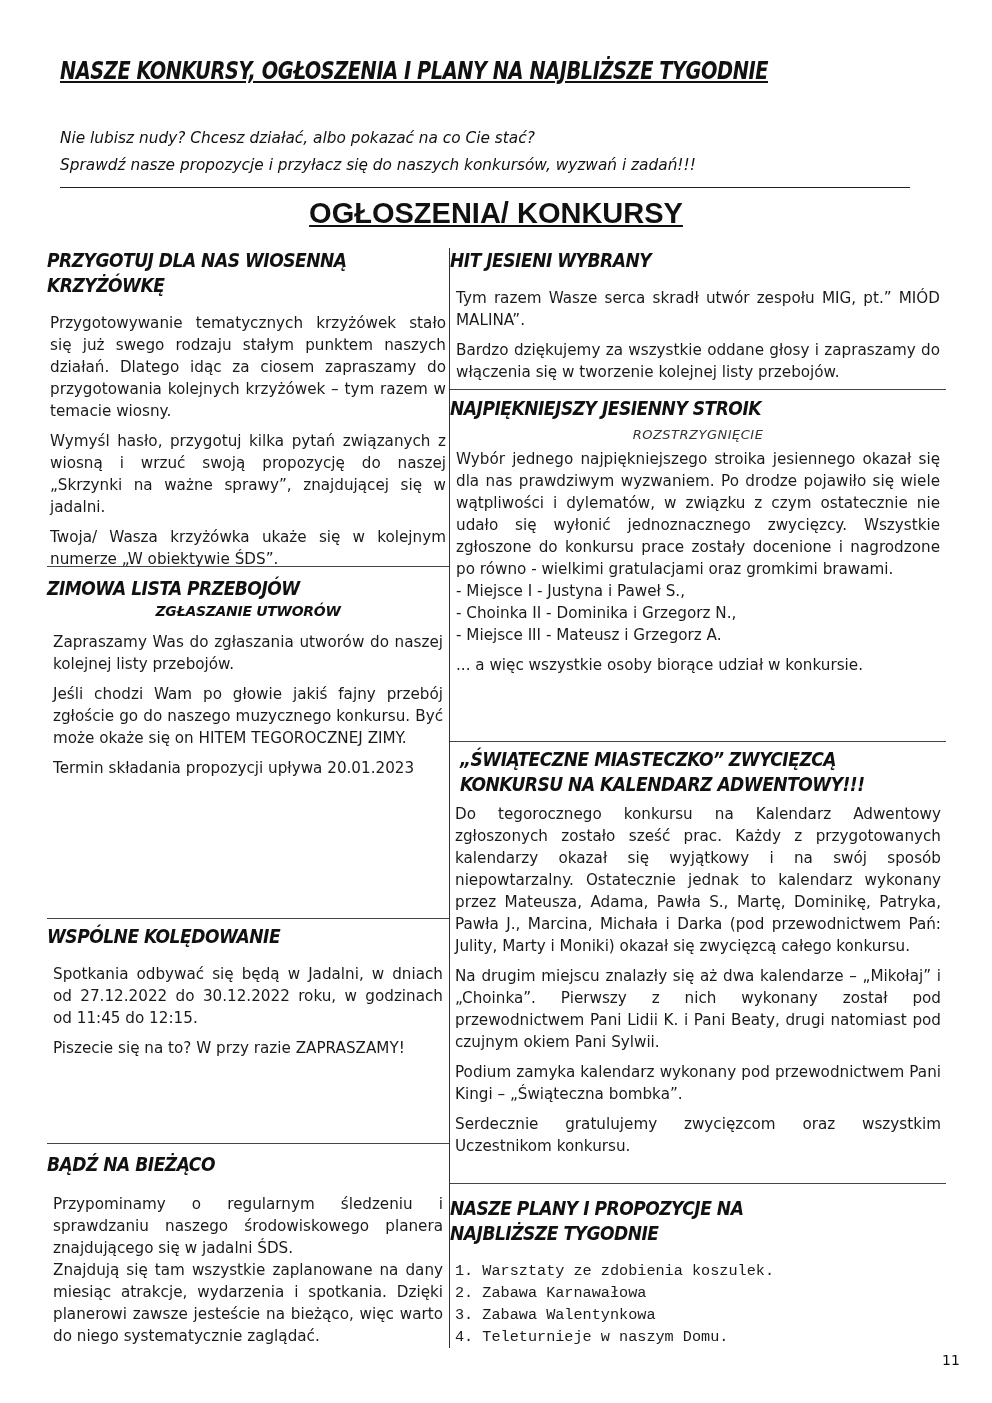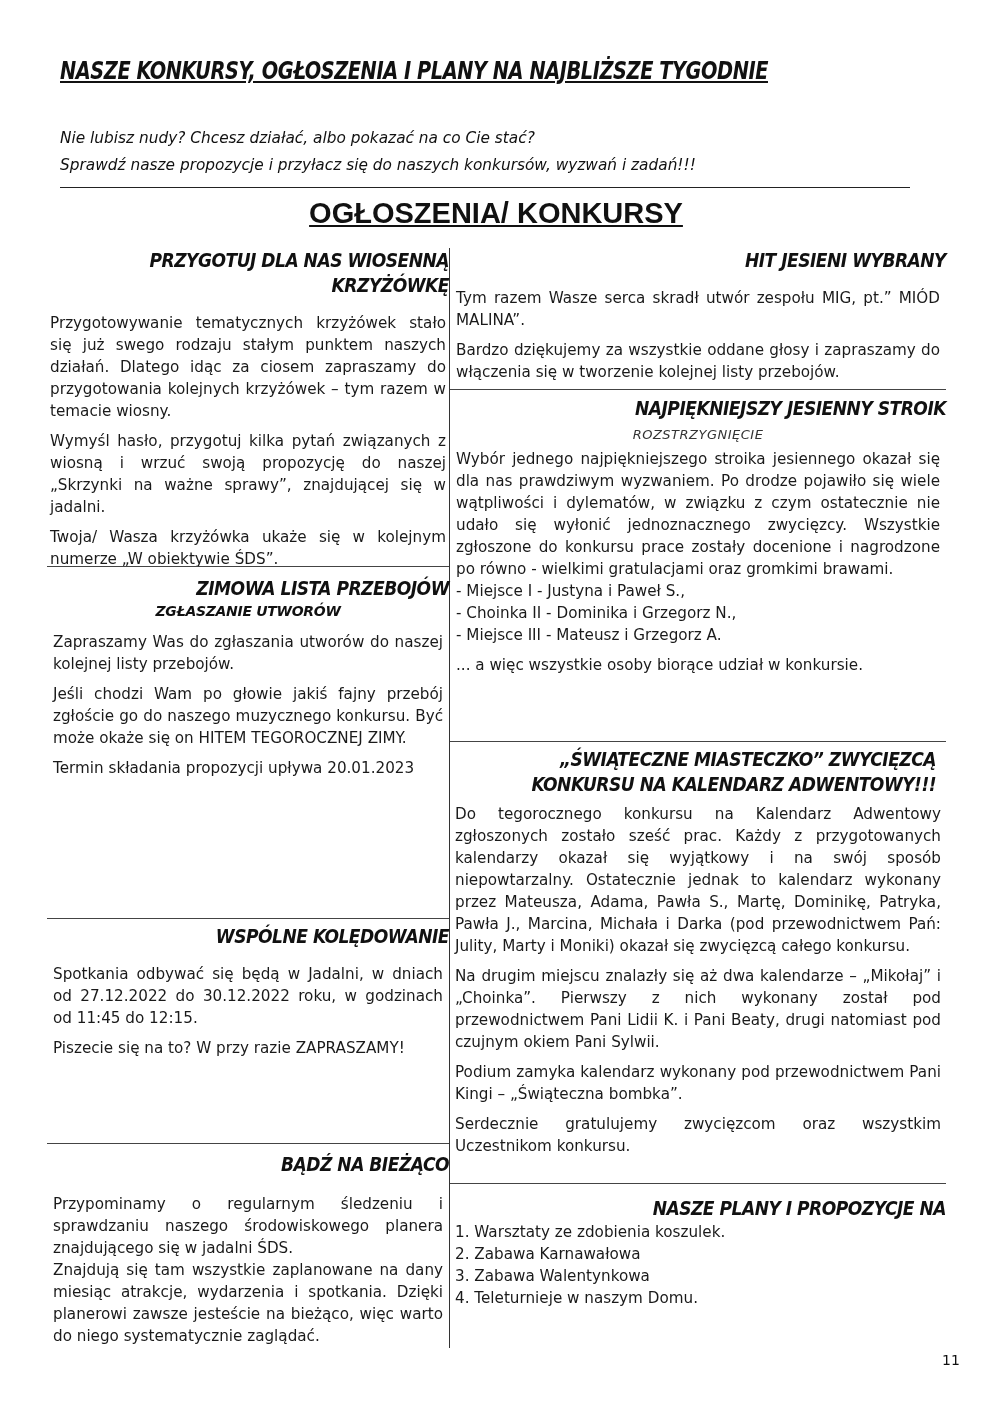--- a/index.html
+++ b/index.html
@@ -26,21 +26,21 @@
       position: absolute; left: 0; width: 992px; top: 197px; text-align: center;
       font-family: "Liberation Sans", sans-serif; font-weight: bold;
       font-size: 29px; text-decoration: underline; color: #111;
     }
     .col-left { left: 47px; width: 402px; }
     .col-right { left: 450px; width: 496px; }
     .vdiv { position: absolute; left: 449px; top: 248px; width: 0; height: 1100px; border-left: 1.2px solid #333; }
     .hrule { position: absolute; height: 0; border-top: 1.5px solid #444; }
     .box { position: absolute; box-sizing: border-box; }
     .h {
-      text-align: right; font-weight: bold; font-style: italic; text-transform: uppercase;
+      text-align: left; font-weight: bold; font-style: italic; text-transform: uppercase;
       font-family: "DejaVu Sans Condensed", "DejaVu Sans", sans-serif;
       font-size: 19px; letter-spacing: -0.5px; line-height: 25px; color: #111;
     }
     .sub {
       text-align: center; font-style: italic; text-transform: uppercase;
       font-size: 13px; letter-spacing: 0.5px; color: #333; line-height: 20px;
     }
     .sub.bold { font-weight: bold; font-size: 14px; color: #111; letter-spacing: -0.3px; }
     .p {
       font-family: "DejaVu Sans", sans-serif; font-size: 15.2px; line-height: 22px;
@@ -119,21 +119,22 @@
   <div class="h" style="padding:0 10px; margin-bottom:6px;">„Świąteczne miasteczko” zwycięzcą konkursu na kalendarz adwentowy!!!</div>
   <p class="p" style="padding:0 5px;">Do tegorocznego konkursu na Kalendarz Adwentowy zgłoszonych zostało sześć prac. Każdy z przygotowanych kalendarzy okazał się wyjątkowy i na swój sposób niepowtarzalny. Ostatecznie jednak to  kalendarz wykonany przez Mateusza, Adama, Pawła S., Martę, Dominikę, Patryka, Pawła J., Marcina, Michała i Darka (pod przewodnictwem Pań: Julity, Marty i Moniki) okazał się zwycięzcą całego konkursu.</p>
   <p class="p" style="padding:0 5px;">Na drugim miejscu znalazły się aż dwa kalendarze – „Mikołaj” i „Choinka”. Pierwszy z nich wykonany został pod przewodnictwem Pani Lidii K. i Pani Beaty, drugi natomiast pod czujnym okiem Pani Sylwii.</p>
   <p class="p" style="padding:0 5px;">Podium zamyka kalendarz wykonany pod przewodnictwem Pani Kingi – „Świąteczna bombka”.</p>
   <p class="p nm" style="padding:0 5px;">Serdecznie gratulujemy zwycięzcom oraz wszystkim Uczestnikom konkursu.</p>
 </div>
 <div class="hrule" style="left:450px; top:1183px; width:496px;"></div>
 
 <div class="box col-right" style="top:1196px;">
   <div class="h">Nasze plany i propozycje na</div>
-  <ul class="list" style="padding:0 5px;">
+  <div class="h" style="margin-bottom:14px;">najbliższe tygodnie</div>
+  <ul class="list" style="padding:0 5px;font-family:Liberation Mono, monospace;">
     <li>1.  Warsztaty ze zdobienia koszulek.</li>
     <li>2. Zabawa Karnawałowa</li>
     <li>3. Zabawa Walentynkowa</li>
     <li>4. Teleturnieje w naszym Domu.</li>
   </ul>
 </div>
 
 <div class="pagenum">11</div>
 
 </body></html>

